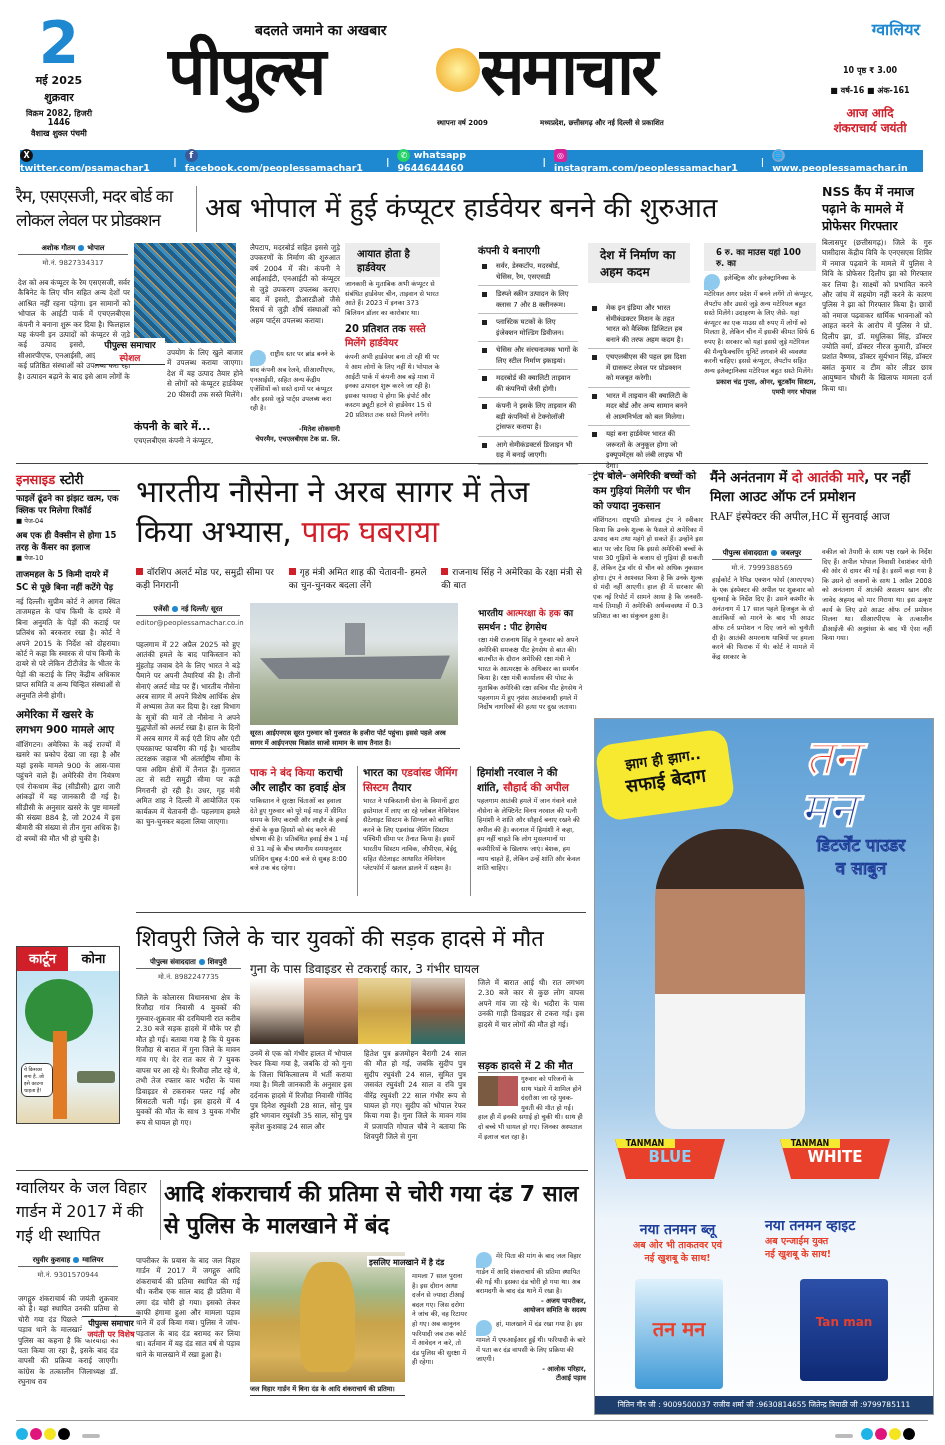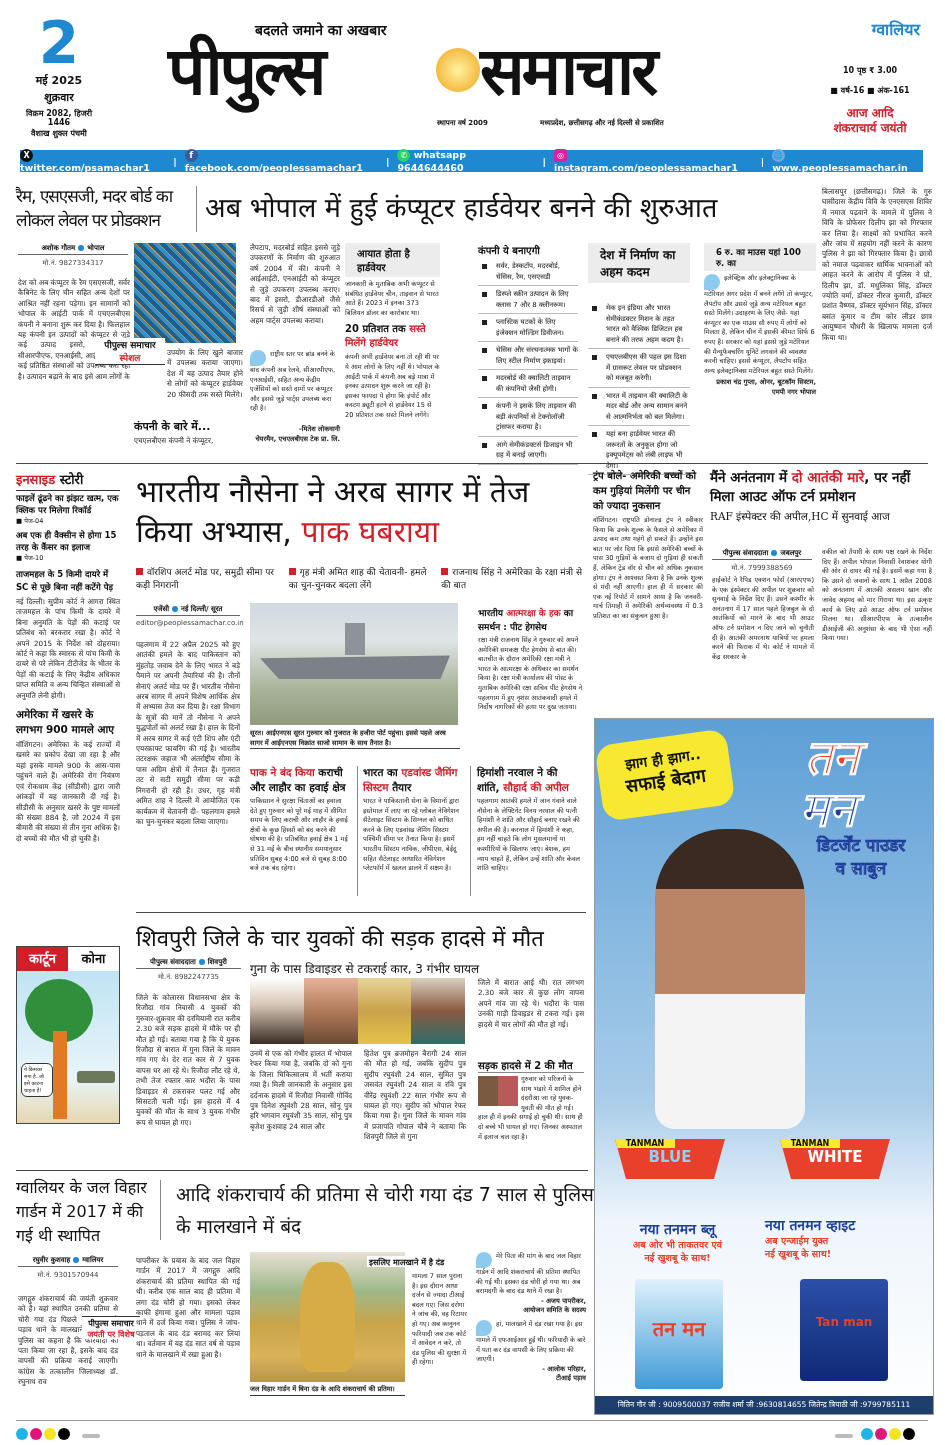--- a/index.html
+++ b/index.html
@@ -111,20 +111,21 @@
       <div class="blt">यहां बना हार्डवेयर भारत की जरूरतों के अनुकूल होगा जो इक्यूपमेंट्स को लंबी लाइफ भी देगा।</div>
     </div>
 </div>
 <div class="abs" style="left:704px;top:243px;width:112px">
   <div class="subhd" style="font-size:8.5px">6 रु. का माउस यहां 100 रु. का</div>
   <div class="sm" style="margin-top:3px"><span class="quote"></span><span>इलेक्ट्रिक और इलेक्ट्रानिक्स के मटेरियल अगर प्रदेश में बनने लगेंगे तो कंप्यूटर, लैपटॉप और उससे जुड़े अन्य मटेरियल बहुत सस्ते मिलेंगे। उदाहरण के लिए जैसे- यहां कंप्यूटर का एक माउस सौ रुपए में लोगों को मिलता है, लेकिन चीन में इसकी कीमत सिर्फ 6 रुपए है। सरकार को यहां इससे जुड़े मटेरियल की मैन्यूफैक्चरिंग यूनिटें लगवाने की व्यवस्था करनी चाहिए। इससे कंप्यूटर, लैपटॉप सहित अन्य इलेक्ट्रानिक्स मटेरियल बहुत सस्ते मिलेंगे।</span></div>
   <div class="sm" style="text-align:right;font-weight:bold;margin-top:2px">प्रकाश चंद्र गुप्ता, ओनर, बूटकॉम सिस्टम, एमपी नगर भोपाल</div>
 </div>
 
 <div class="abs" style="left:822px;top:183px;width:110px">
+  <div style="font-size:12.5px;font-weight:bold;line-height:17px">NSS कैंप में नमाज पढ़ाने के मामले में प्रोफेसर गिरफ्तार</div>
   <div class="txt" style="margin-top:4px">बिलासपुर (छत्तीसगढ़)। जिले के गुरु घासीदास केंद्रीय विवि के एनएसएस शिविर में नमाज पढ़वाने के मामले में पुलिस ने विवि के प्रोफेसर दिलीप झा को गिरफ्तार कर लिया है। साक्ष्यों को प्रभावित करने और जांच में सहयोग नहीं करने के कारण पुलिस ने झा को गिरफ्तार किया है। छात्रों को नमाज पढ़वाकर धार्मिक भावनाओं को आहत करने के आरोप में पुलिस ने प्रो. दिलीप झा, डॉ. मधुलिका सिंह, डॉक्टर ज्योति वर्मा, डॉक्टर नीरज कुमारी, डॉक्टर प्रशांत वैष्णव, डॉक्टर सूर्यभान सिंह, डॉक्टर बसंत कुमार व टीम कोर लीडर छात्र आयुष्मान चौधरी के खिलाफ मामला दर्ज किया था।</div>
 </div>
 
 <div class="abs sep" style="left:16px;top:463px;width:912px"></div>
 
 <div class="abs" style="left:16px;top:470px;width:104px">
   <div style="font-size:13px;font-weight:bold;border-bottom:1px solid #333;padding-bottom:2px"><span class="red">इनसाइड</span> <span>स्टोरी</span></div>
   <div style="margin-top:1px">
     <div style="font-size:8.5px;font-weight:bold;line-height:12px">फाइलें ढूंढने का झंझट खत्म, एक क्लिक पर मिलेगा रिकॉर्ड</div>
     <div style="font-size:6.5px">■ पेज-04</div>
@@ -259,21 +260,21 @@
 <div class="abs" style="left:478px;top:1058px;width:106px">
   <div style="font-size:10px;font-weight:bold;border-bottom:1px solid #888">सड़क हादसे में 2 की मौत</div>
   <div style="float:left;width:40px;height:30px;margin:3px 3px 0 0;background:linear-gradient(90deg,#7b5a42 50%,#b85a5a 50%)"></div>
   <div class="sm" style="margin-top:2px">गुरुवार को परिजनों के साथ भंडारे में शामिल होने दंदरौआ जा रहे युवक-युवती की मौत हो गई। हाल ही में इनकी सगाई हो चुकी थी। साथ ही दो बच्चे भी घायल हो गए। जिनका अस्पताल में इलाज चल रहा है।</div>
 </div>
 
 <div class="abs sep" style="left:16px;top:1170px;width:572px"></div>
 
 <div class="abs" style="left:16px;top:1176px;width:142px;font-size:16px;line-height:24px">ग्वालियर के जल विहार गार्डन में 2017 में की गई थी स्थापित</div>
 <div class="abs vsep" style="left:160px;top:1180px;height:60px"></div>
-<div class="abs hl" style="left:176px;top:1178px;width:420px;font-size:19px;line-height:32px;font-weight:normal;letter-spacing:0">आदि शंकराचार्य की प्रतिमा से चोरी गया दंड 7 साल से पुलिस के मालखाने में बंद</div>
+<div class="abs hl" style="left:164px;top:1178px;width:420px;font-size:22px;line-height:32px;font-weight:bold;letter-spacing:0">आदि शंकराचार्य की प्रतिमा से चोरी गया दंड 7 साल से पुलिस के मालखाने में बंद</div>
 <div class="abs" style="left:18px;top:1255px;width:100px">
   <div class="by"><span>रघुवीर कुशवाह</span><span class="dot"></span><span>ग्वालियर</span></div>
   <div class="ph">मो.नं. 9301570944</div>
 </div>
 <div class="abs txt" style="left:18px;top:1294px;width:100px">जगद्गुरु शंकराचार्य की जयंती शुक्रवार को है। यहां स्थापित उनकी प्रतिमा से चोरी गया दंड पिछले सात साल से पड़ाव थाने के मालखाने में रखा है। पुलिस का कहना है कि फरियादी का पता किया जा रहा है, इसके बाद दंड वापसी की प्रक्रिया कराई जाएगी। कांग्रेस के तत्कालीन जिलाध्यक्ष डॉ. रघुनाथ राव</div>
 <div class="abs" style="left:82px;top:1316px;width:58px;text-align:center;background:#fff;border-top:1px solid #333">
   <div style="font-size:8px;font-weight:bold">पीपुल्स समाचार</div>
   <div style="font-size:8px;font-weight:bold;color:#d11f2a">जयंती पर विशेष</div>
 </div>
 <div class="abs txt" style="left:136px;top:1256px;width:104px">पापरीकर के प्रयास के बाद जल विहार गार्डन में 2017 में जगद्गुरु आदि शंकराचार्य की प्रतिमा स्थापित की गई थी। करीब एक साल बाद ही प्रतिमा में लगा दंड चोरी हो गया। इसको लेकर काफी हंगामा हुआ और मामला पड़ाव थाने में दर्ज किया गया। पुलिस ने जांच- पड़ताल के बाद दंड बरामद कर लिया था। वर्तमान में यह दंड सात वर्ष से पड़ाव थाने के मालखाने में रखा हुआ है।</div>

